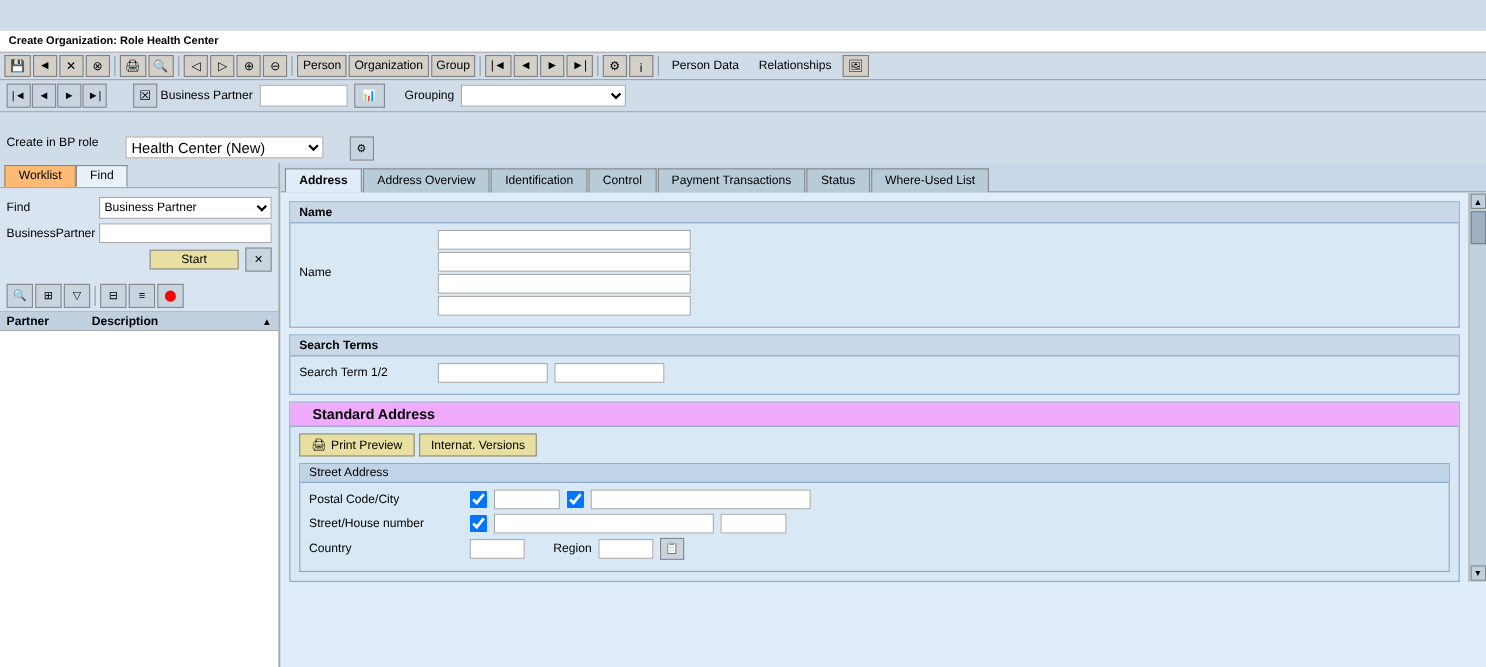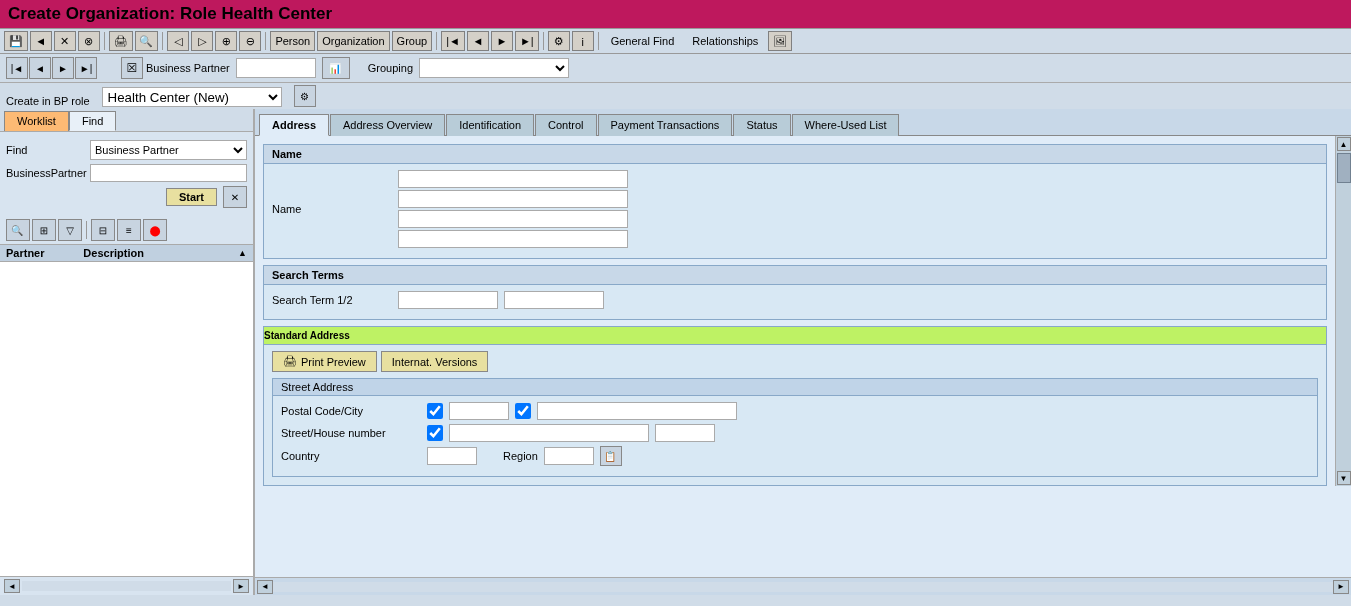--- a/index.html
+++ b/index.html
@@ -4,25 +4,26 @@
   <style>
     * { box-sizing: border-box; margin: 0; padding: 0; }
     body {
       font-family: Arial, Helvetica, sans-serif;
       font-size: 11px;
       background: #d0dce8;
       color: #000;
       overflow: hidden;
     }
     .title-bar {
-      background: #be185d;
+      background: #ffffff;
       padding: 4px 8px;
       font-weight: bold;
-      font-size: 17px;
+      font-size: 10px;
       border-bottom: 1px solid #999;
+      margin-top: 28px;
     }
     .toolbar {
       background: #d0dce8;
       padding: 2px 4px;
       border-bottom: 1px solid #999;
       display: flex;
       align-items: center;
       gap: 2px;
       flex-wrap: wrap;
     }
@@ -84,24 +85,25 @@
     .grouping-label { margin-left: 12px; }
     .grouping-select {
       border: 1px solid #aaa;
       background: #fff;
       height: 20px;
       width: 150px;
       padding: 1px;
     }
     .role-row {
       display: flex;
-      align-items: flex-end;
-      gap: 12px;
+      align-items: flex-start;
+      gap: 24px;
       padding: 2px 6px;
       background: #d0dce8;
+      margin-top: 20px;
     }
     .role-select {
       border: 1px solid #aaa;
       background: #fff;
       height: 20px;
       width: 180px;
       padding: 1px;
     }
     .tabs-worklist {
       display: flex;
@@ -159,24 +161,24 @@
     .find-input {
       flex: 1;
       border: 1px solid #aaa;
       background: #fff;
       height: 18px;
       font-size: 11px;
     }
     .start-btn {
       background: #e8e0a0;
       border: 1px solid #888;
-      padding: 2px 12px;
-      cursor: pointer;
-      font-size: 11px;
-      font-weight: bold;
+      padding: 2px 28px;
+      cursor: pointer;
+      font-size: 11px;
+      font-weight: normal;
     }
     .icon-toolbar {
       display: flex;
       align-items: center;
       gap: 2px;
       padding: 3px 6px;
       border-bottom: 1px solid #aaa;
     }
     .icon-btn {
       background: #c8d4e0;
@@ -295,24 +297,24 @@
     }
     .content-main {
       flex: 1;
     }
     .standard-address {
       margin: 8px 8px 0 8px;
       border: 1px solid #88a8c8;
       background: #d8e8f4;
     }
     .std-addr-title {
-      background: #bef264;
-      padding: 3px 0;
+      background: #f0abfc;
+      padding: 3px 20px;
       font-weight: bold;
-      font-size: 10px;
+      font-size: 13px;
       border-bottom: 1px solid #88a8c8;
     }
     .std-addr-buttons {
       padding: 6px 8px;
       display: flex;
       gap: 4px;
     }
     .addr-btn {
       background: #e8e0a0;
       border: 1px solid #888;
@@ -460,21 +462,21 @@
   <span class="toolbar-btn">Group</span>
   <div class="toolbar-separator"></div>
   <button class="toolbar-btn">|◄</button>
   <button class="toolbar-btn">◄</button>
   <button class="toolbar-btn">►</button>
   <button class="toolbar-btn">►|</button>
   <div class="toolbar-separator"></div>
   <button class="toolbar-btn">⚙</button>
   <button class="toolbar-btn">ℹ</button>
   <div class="toolbar-separator"></div>
-  <span style="padding: 2px 8px; cursor:pointer; font-size:11px;">General Find</span>
+  <span style="padding: 2px 8px; cursor:pointer; font-size:11px;">Person Data</span>
   <span style="padding: 2px 8px; cursor:pointer; font-size:11px;">Relationships</span>
   <button class="toolbar-btn">🖼</button>
 </div>
 
 <div class="nav-toolbar">
   <div class="nav-btn-group">
     <button class="nav-btn">|◄</button>
     <button class="nav-btn">◄</button>
     <button class="nav-btn">►</button>
     <button class="nav-btn">►|</button>

